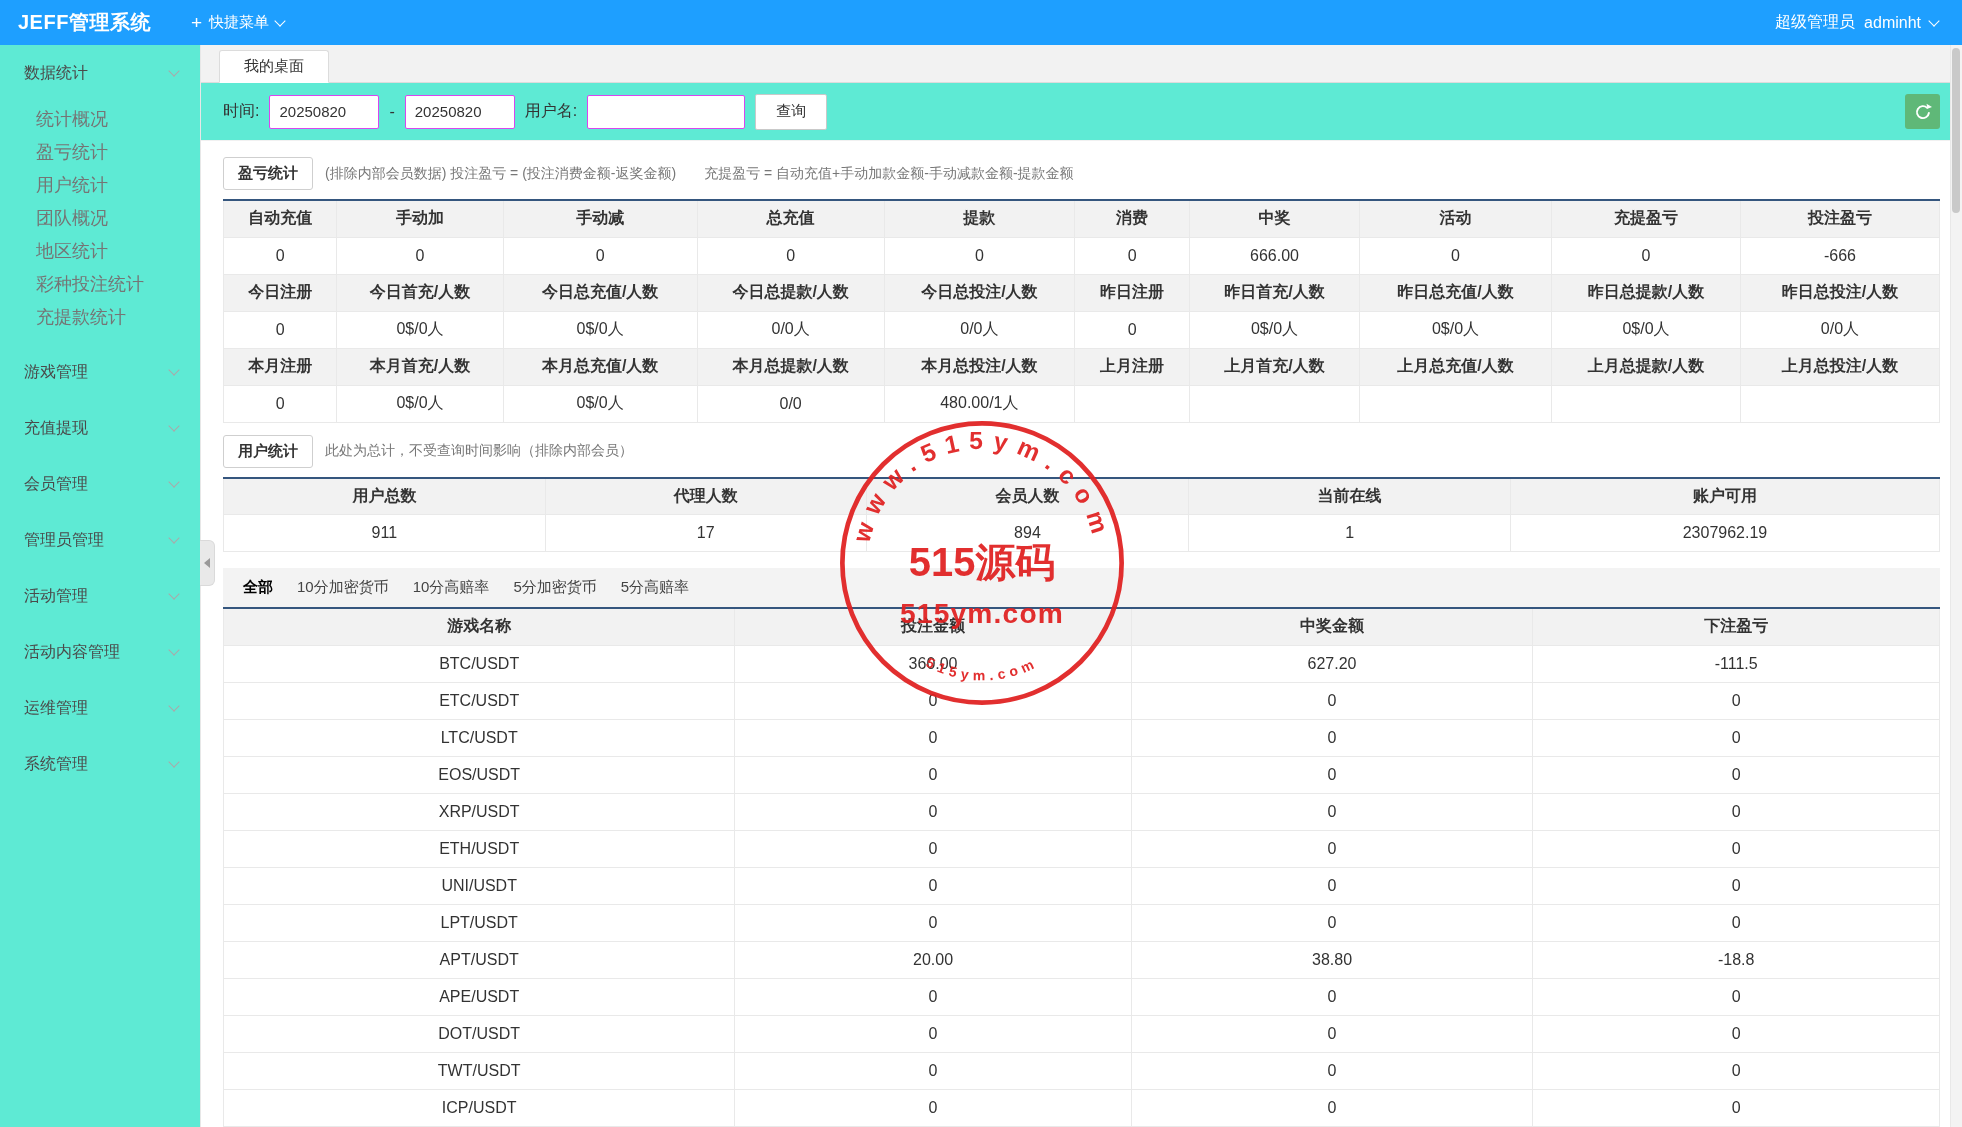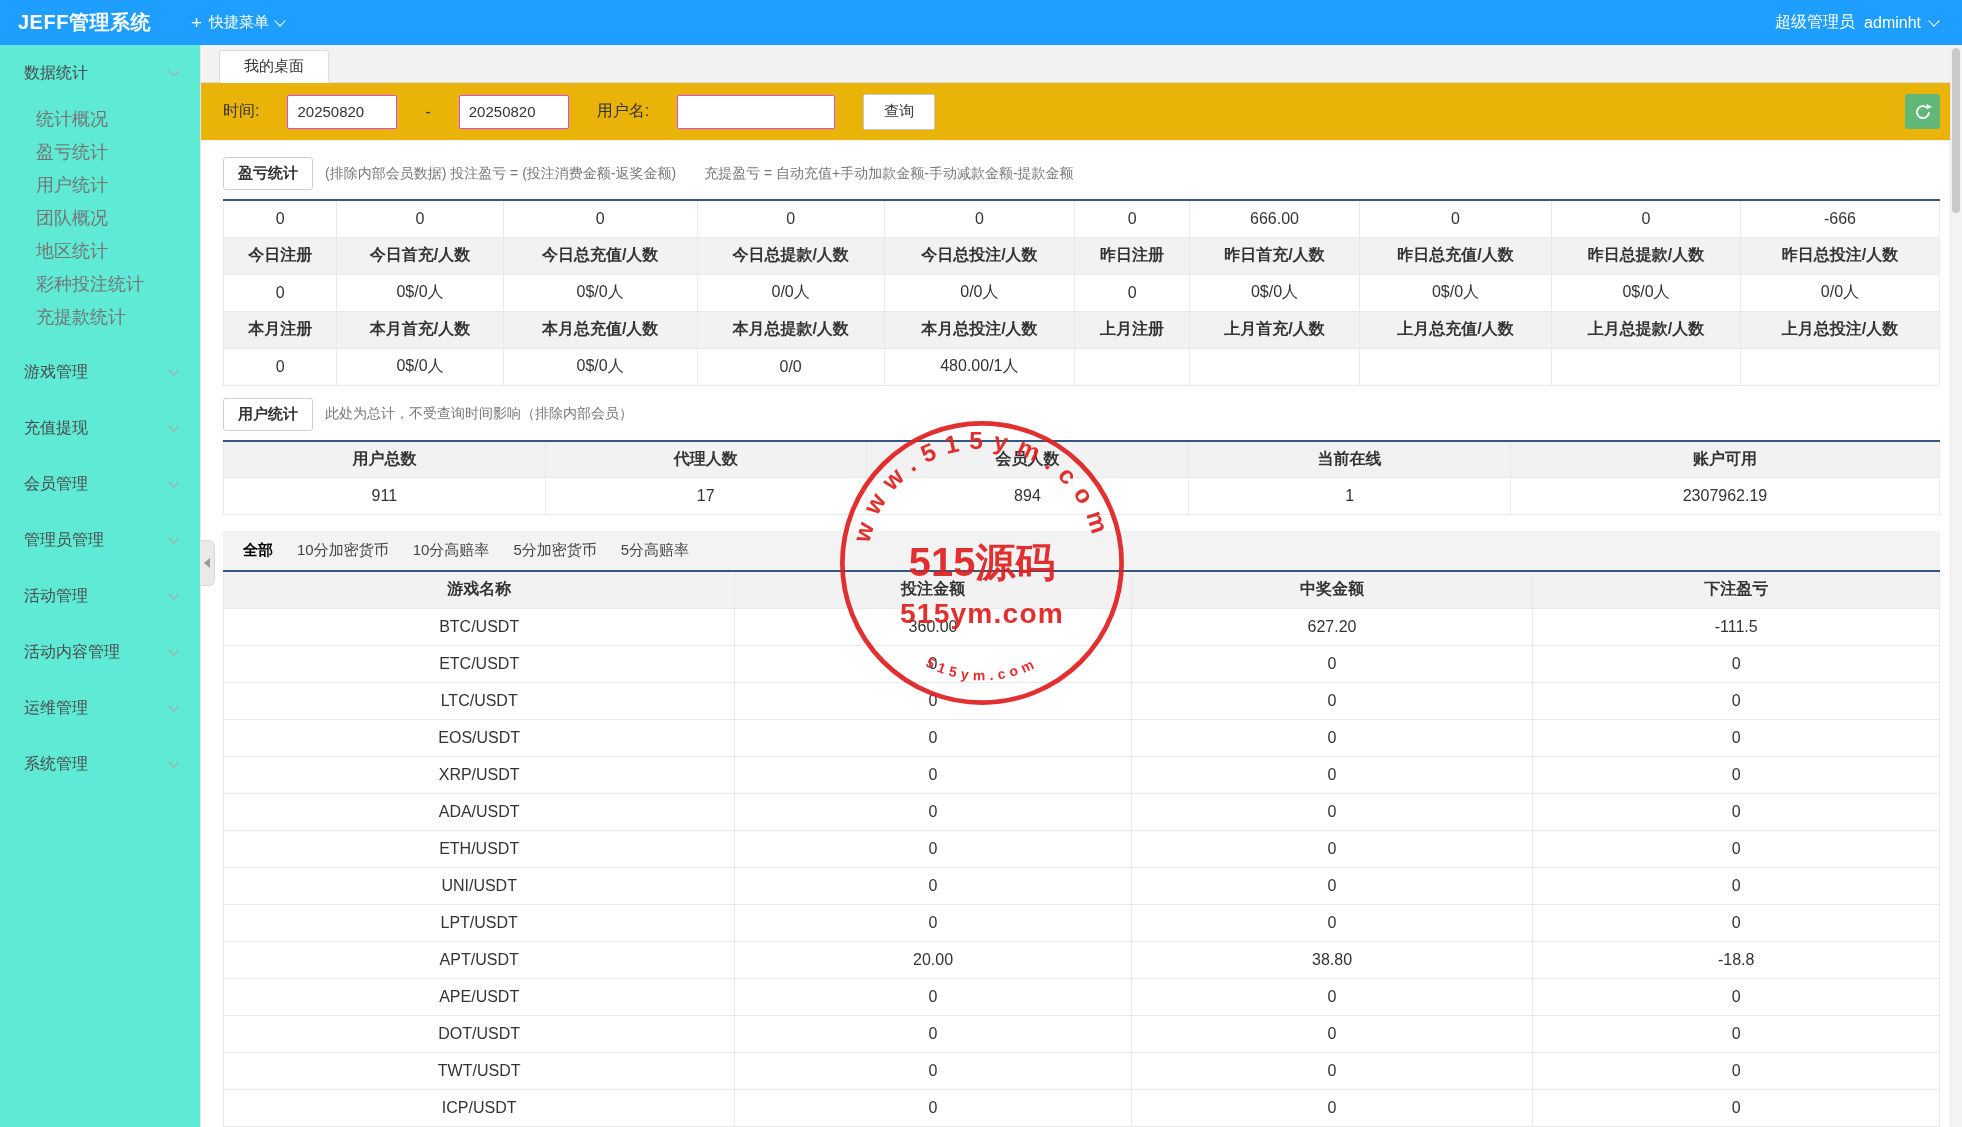--- a/index.html
+++ b/index.html
@@ -25,22 +25,22 @@
   .side-sub{padding:2px 0 10px;}
   .side-sub-item{display:block;height:33px;line-height:33px;padding-left:36px;font-size:18px;color:#757575;
     cursor:pointer;text-decoration:none;}
 
   .main{flex:1;display:flex;flex-direction:column;min-width:0;background:#fff;}
   .tabbar{height:38px;flex:0 0 38px;background:#f2f2f2;border-bottom:1px solid #dcdcdc;
     display:flex;align-items:flex-end;padding-left:18px;box-sizing:border-box;}
   .tab{background:#fff;border:1px solid #dcdcdc;border-bottom:1px solid #fff;margin-bottom:-1px;
     border-radius:3px 3px 0 0;padding:6px 24px;font-size:15px;color:#333;cursor:pointer;}
 
-  .filterbar{height:58px;flex:0 0 58px;display:flex;align-items:center;gap:28px;
-    padding:0 22px;background:#eab308;border-bottom:1px solid #f1f1f1;box-sizing:border-box;}
+  .filterbar{height:58px;flex:0 0 58px;display:flex;align-items:center;gap:10px;
+    padding:0 22px;background:#5eead4;border-bottom:1px solid #f1f1f1;box-sizing:border-box;}
   .flabel{font-size:16px;color:#333;}
   .finput{height:34px;border:1px solid #d946ef;border-radius:2px;padding:0 9px;font-size:15px;color:#333;
     box-sizing:border-box;font-family:inherit;outline:none;background:#fff;}
   .finput.date{width:110px;}
   .finput.user{width:158px;}
   .fbtn{height:36px;padding:0 20px;background:#fff;border:1px solid #c9c9c9;border-radius:2px;
     font-size:15px;color:#333;cursor:pointer;font-family:inherit;}
   .refresh-btn{margin-left:auto;width:35px;height:35px;background:var(--accent-green,#5fb878);border:none;
     border-radius:3px;display:flex;align-items:center;justify-content:center;cursor:pointer;}
 
@@ -186,20 +186,32 @@
               <col style="width:11.3%">
               <col style="width:10.9%">
             <col style="width:11.1%">
               <col style="width:6.7%">
               <col style="width:9.9%">
               <col style="width:11.2%">
             <col style="width:11.0%">
               <col style="width:11.6%">
           </colgroup>
           <tbody>
+              <tr class="row-head">
+                <td>自动充值</td>
+                <td>手动加</td>
+                <td>手动减</td>
+                <td>总充值</td>
+                <td>提款</td>
+                <td>消费</td>
+                <td>中奖</td>
+                <td>活动</td>
+                <td>充提盈亏</td>
+                <td>投注盈亏</td>
+              </tr>
               <tr class="row-data">
                 <td>0</td>
                 <td>0</td>
                 <td>0</td>
                 <td>0</td>
                 <td>0</td>
                 <td>0</td>
                 <td>666.00</td>
                 <td>0</td>
                 <td>0</td>
@@ -331,26 +343,20 @@
                 <td>0</td>
                 <td>0</td>
               </tr>
               <tr class="row-data">
                 <td>XRP/USDT</td>
                 <td>0</td>
                 <td>0</td>
                 <td>0</td>
               </tr>
               <tr class="row-data">
-                <td>ADA/USDT</td>
-                <td>0</td>
-                <td>0</td>
-                <td>0</td>
-              </tr>
-              <tr class="row-data">
                 <td>ETH/USDT</td>
                 <td>0</td>
                 <td>0</td>
                 <td>0</td>
               </tr>
               <tr class="row-data">
                 <td>UNI/USDT</td>
                 <td>0</td>
                 <td>0</td>
                 <td>0</td>

